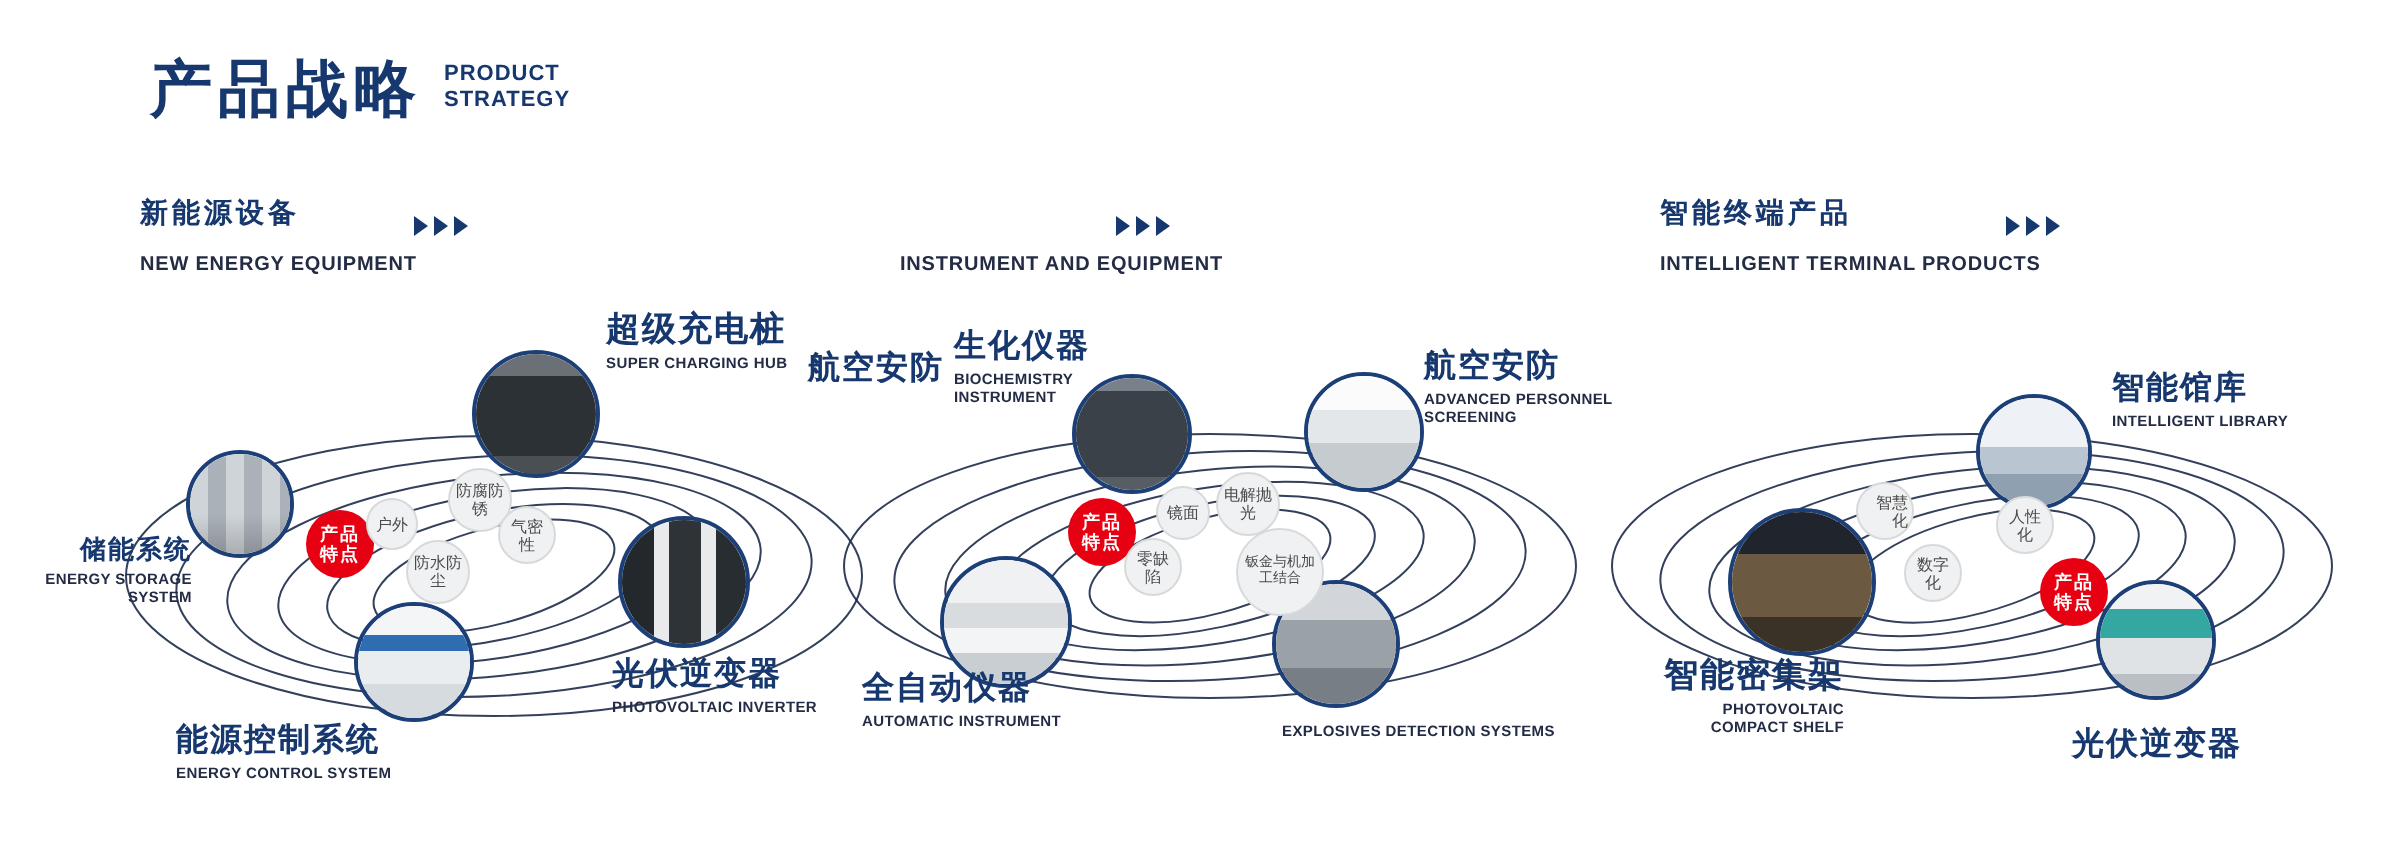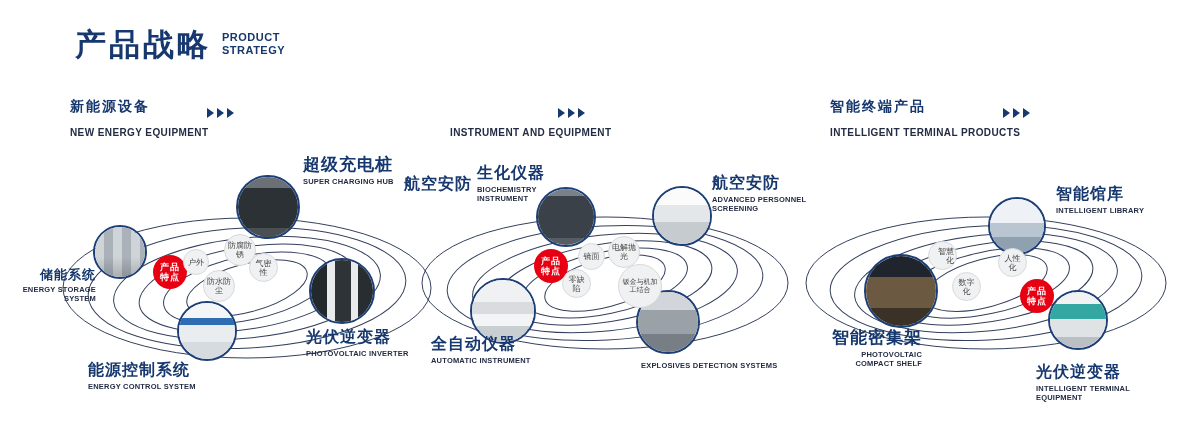--- a/index.html
+++ b/index.html
@@ -214,16 +214,15 @@
   <div class="plabel" style="left:1056px;top:184px;">
     <span class="zh">智能馆库</span>
     <span class="en">INTELLIGENT LIBRARY</span>
   </div>
   <div class="plabel" style="left:828px;top:326px;width:94px;text-align:right;">
     <span class="zh" style="font-size:17px;">智能密集架</span>
     <span class="en">PHOTOVOLTAIC COMPACT SHELF</span>
   </div>
   <div class="plabel" style="left:1036px;top:362px;width:140px;">
     <span class="zh">光伏逆变器</span>
-    <span class="en">INTELLIGENT TERMINAL EQUIPMENT</span>
   </div>
 
 </div>
 
 </body></html>

